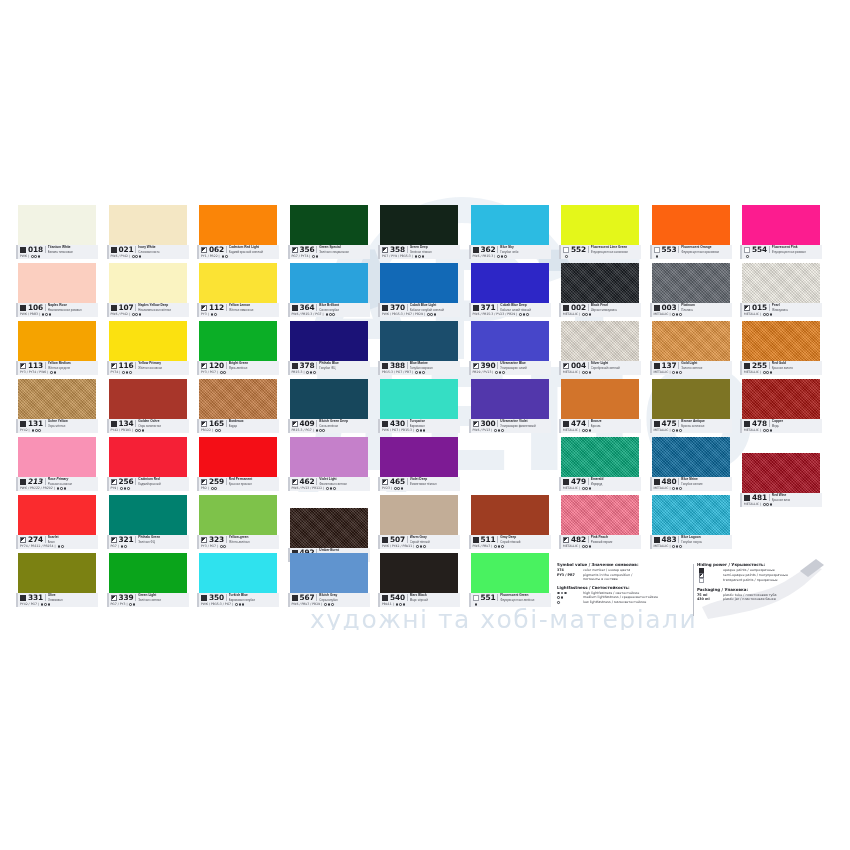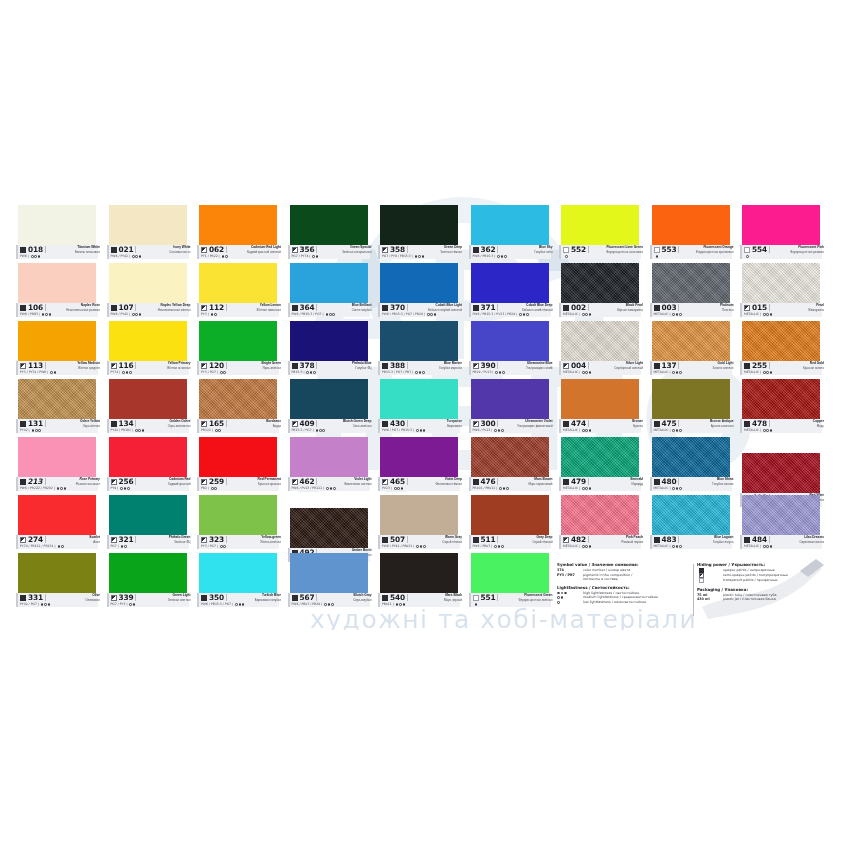--- a/index.html
+++ b/index.html
@@ -57,21 +57,21 @@
   .swatch {
     position:absolute; left:2px; top:0; width:78px; height:40px;
   }
   .label {
     position:absolute; left:0; top:40px; width:82px; height:14px;
     background:#eef0f4;
     border-left:2px solid #c9ccd4;
   }
   .lbl-top {
     position:absolute; left:0; top:0; width:82px; height:9px;
-    display:flex; align-items:center;text-align:right;
+    display:flex; align-items:center;
   }
   .pwr {
     width:6px; height:6px; margin-left:2px; flex:0 0 auto;
   }
   .pwr.opaque  { background:#2b2b30; }
   .pwr.semi    { background:linear-gradient(135deg,#2b2b30 0 50%, #ffffff 50% 100%); border:0.4px solid #6d6f78; }
   .pwr.trans   { background:#ffffff; border:0.5px solid #9c9fa8; }
 
   .num {
     font-size:7.4px; font-weight:bold; color:#1c1d22;
@@ -1008,42 +1008,20 @@
             <div class="lbl-bot">
               <span class="pig">PW6 / PV23 |</span>
               <span class="lf">
                 <i></i>
                 <i></i>
                 <i></i>
               </span>
             </div>
           </div>
         </div>
-        <div class="cell" style="top: 232px;">
-          <div class="swatch" style="background: repeating-linear-gradient(45deg, rgba(255, 255, 255, 0.12) 0px, rgba(255, 255, 255, 0.12) 1px, rgba(0, 0, 0, 0.1) 1px, rgba(0, 0, 0, 0.1) 2px), repeating-linear-gradient(-45deg, rgba(255, 255, 255, 0.08) 0px, rgba(255, 255, 255, 0.08) 1px, rgba(0, 0, 0, 0.07) 1px, rgba(0, 0, 0, 0.07) 2px) rgb(155, 58, 40);"></div>
-          <div class="label">
-            <div class="lbl-top">
-              <span class="pwr opaque"></span>
-              <span class="num">476</span>
-              <span class="divider"></span>
-              <span class="names">
-                <span class="nm-en">Mars Brown</span>
-                <span class="nm-ru">Марс коричневый</span>
-              </span>
-            </div>
-            <div class="lbl-bot">
-              <span class="pig">PR101 / PBk11 |</span>
-              <span class="lf">
-                <i></i>
-                <i></i>
-                <i></i>
-              </span>
-            </div>
-          </div>
-        </div>
         <div class="cell" style="top: 290px;">
           <div class="swatch" style="background: rgb(158, 61, 34);"></div>
           <div class="label">
             <div class="lbl-top">
               <span class="pwr opaque"></span>
               <span class="num">511</span>
               <span class="divider"></span>
               <span class="names">
                 <span class="nm-en">Gray Deep</span>
                 <span class="nm-ru">Серый тёмный</span>
@@ -1434,42 +1412,20 @@
         <div class="cell" style="top: 248px;">
           <div class="swatch" style="background: repeating-linear-gradient(45deg, rgba(255, 255, 255, 0.12) 0px, rgba(255, 255, 255, 0.12) 1px, rgba(0, 0, 0, 0.1) 1px, rgba(0, 0, 0, 0.1) 2px), repeating-linear-gradient(-45deg, rgba(255, 255, 255, 0.08) 0px, rgba(255, 255, 255, 0.08) 1px, rgba(0, 0, 0, 0.07) 1px, rgba(0, 0, 0, 0.07) 2px) rgb(163, 12, 28);"></div>
           <div class="label">
             <div class="lbl-top">
               <span class="pwr opaque"></span>
               <span class="num">481</span>
               <span class="divider"></span>
               <span class="names">
                 <span class="nm-en">Red Wine</span>
                 <span class="nm-ru">Красное вино</span>
-              </span>
-            </div>
-            <div class="lbl-bot">
-              <span class="pig">METALLIC |</span>
-              <span class="lf">
-                <i></i>
-                <i></i>
-                <i></i>
-              </span>
-            </div>
-          </div>
-        </div>
-        <div class="cell" style="top: 290px;">
-          <div class="swatch" style="background: repeating-linear-gradient(45deg, rgba(255, 255, 255, 0.12) 0px, rgba(255, 255, 255, 0.12) 1px, rgba(0, 0, 0, 0.1) 1px, rgba(0, 0, 0, 0.1) 2px), repeating-linear-gradient(-45deg, rgba(255, 255, 255, 0.08) 0px, rgba(255, 255, 255, 0.08) 1px, rgba(0, 0, 0, 0.07) 1px, rgba(0, 0, 0, 0.07) 2px) rgb(157, 154, 214);"></div>
-          <div class="label">
-            <div class="lbl-top">
-              <span class="pwr opaque"></span>
-              <span class="num">484</span>
-              <span class="divider"></span>
-              <span class="names">
-                <span class="nm-en">Lilac Dreams</span>
-                <span class="nm-ru">Сиреневые мечты</span>
               </span>
             </div>
             <div class="lbl-bot">
               <span class="pig">METALLIC |</span>
               <span class="lf">
                 <i></i>
                 <i></i>
                 <i></i>
               </span>
             </div>

